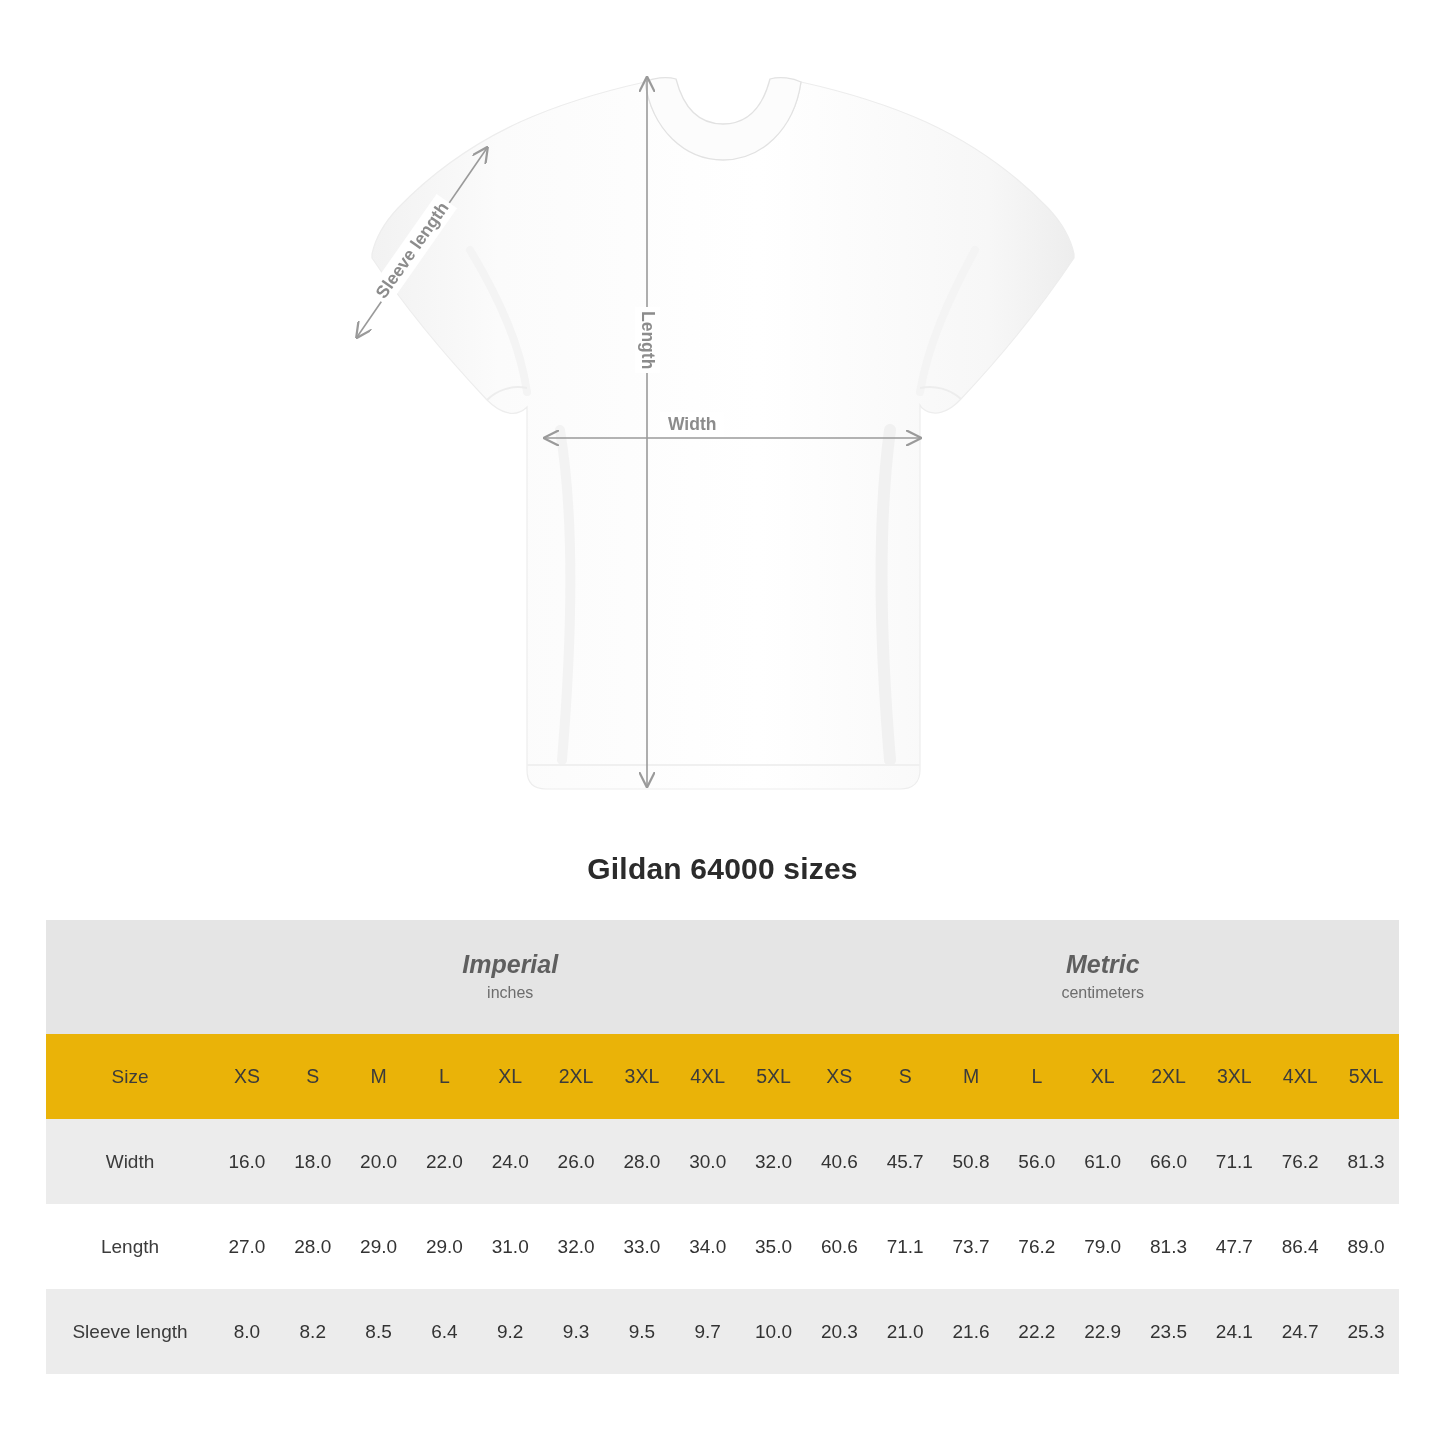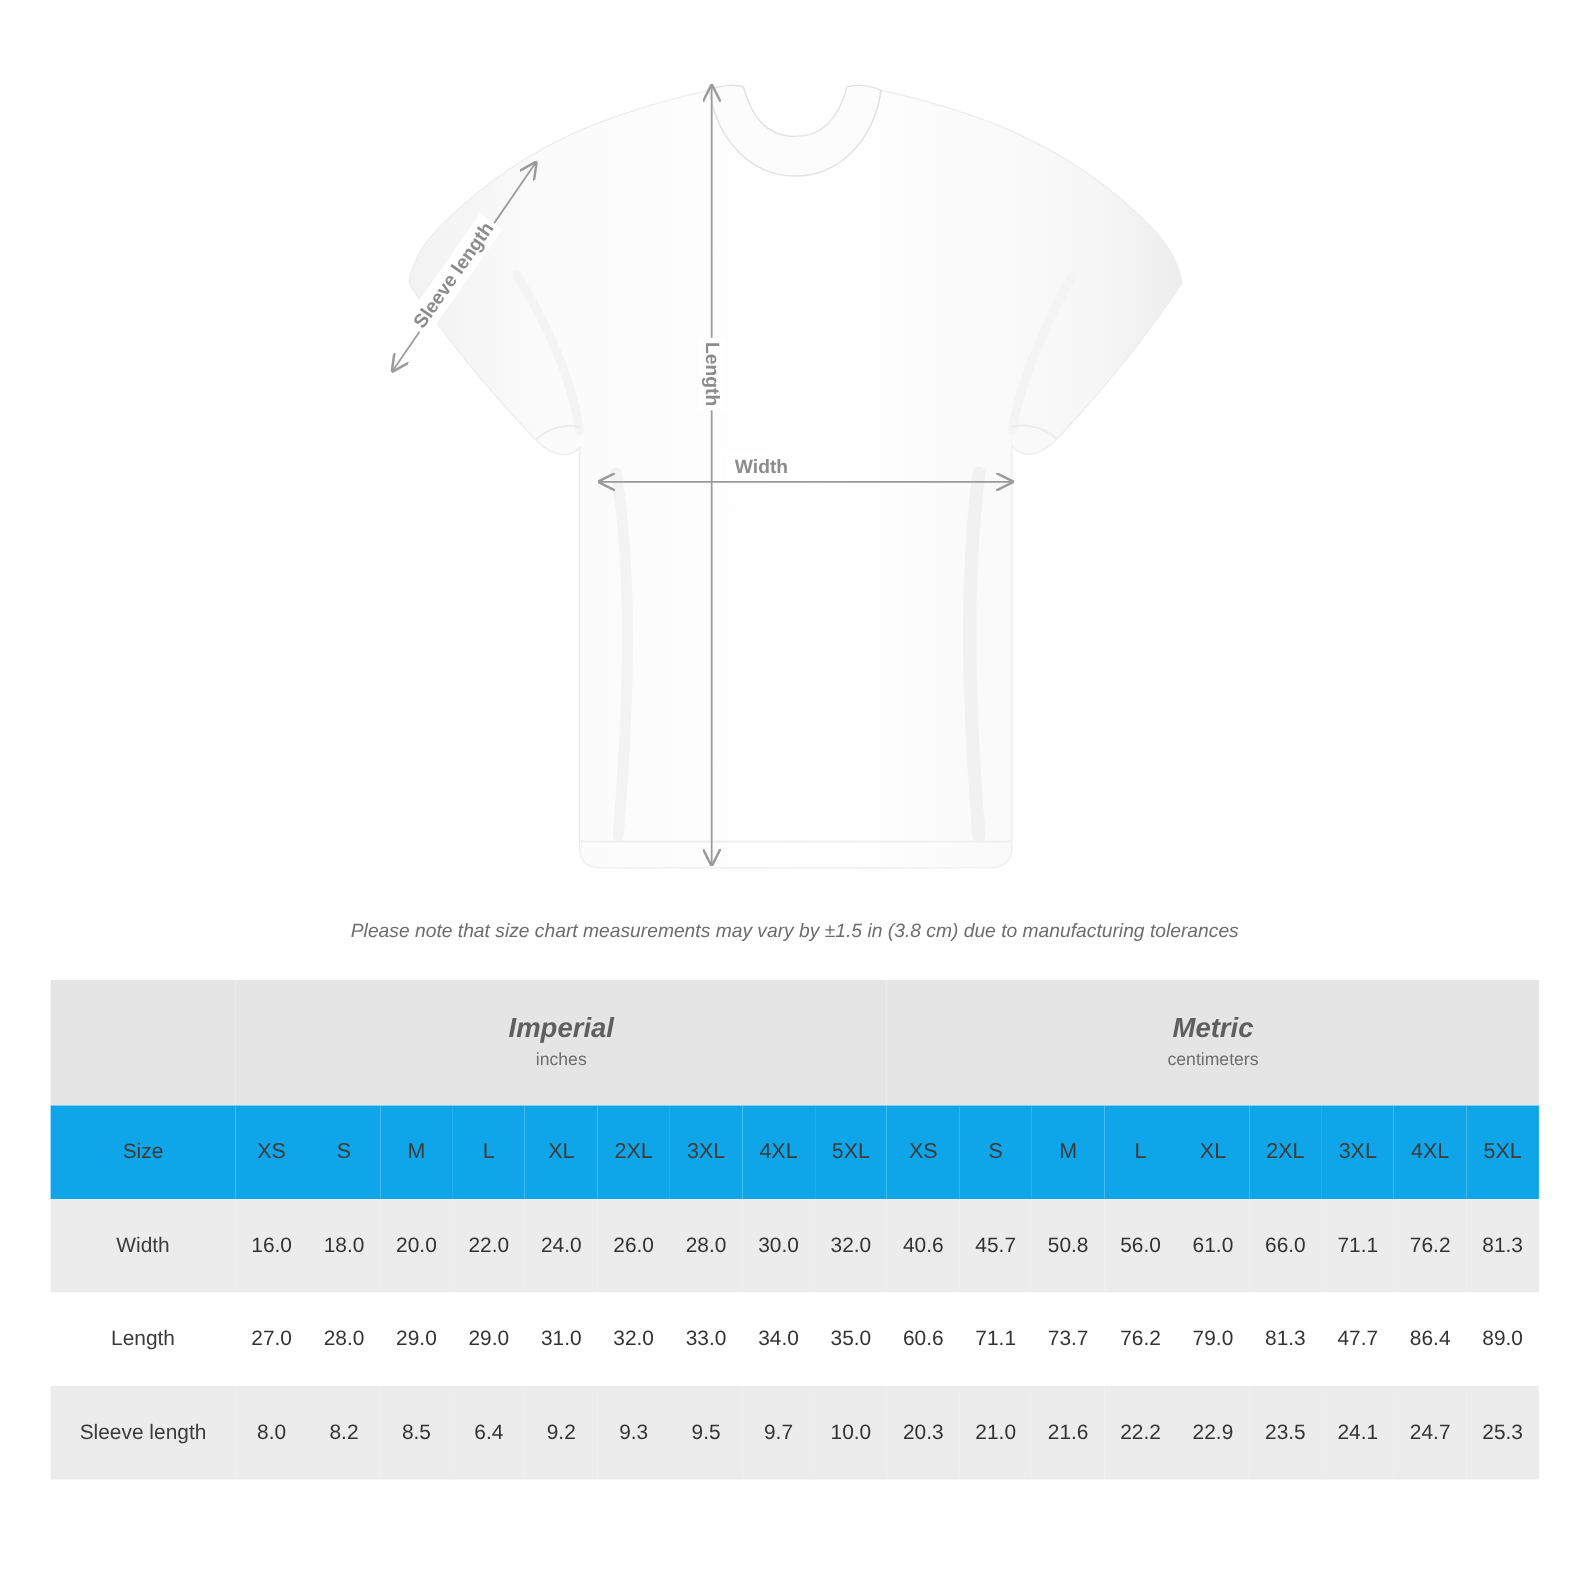--- a/index.html
+++ b/index.html
@@ -76,21 +76,21 @@
     font-weight: bold;
     color: #5f5f5f;
     line-height: 1.25;
   }
   .unit-sub {
     font-size: 16px;
     color: #6d6d6d;
     line-height: 1.6;
   }
   tr.row-size td {
-    background: #0ea5e9;
+    background: #eab308;
     height: 83px;
   }
   tr.row-alt td {
     background: #ececec;
     height: 83px;
   }
   tr.row-white td {
     background: #ffffff;
     height: 83px;
   }
@@ -193,21 +193,21 @@
 
     <div style="position:absolute; left:612px; top:285px; width:70px; height:110px; display:flex; align-items:center; justify-content:center;">
       <span style="font-size:17.5px; font-weight:bold; color:#8c8c8c; white-space:nowrap; writing-mode:vertical-rl; background:#ffffff; padding:4px 2px;">Length</span>
     </div>
 
     <div style="position:absolute; left:660px; top:412px; display:flex; align-items:center; justify-content:center;">
       <span style="font-size:17.5px; font-weight:bold; color:#8c8c8c; white-space:nowrap; background:#ffffff; padding:2px 8px;">Width</span>
     </div>
   </div>
 
-  <p class="chart-note">Please note that size chart measurements may vary by ±1.5 in (3.8 cm) due to manufacturing tolerances</p>
+  <h1 class="chart-title">Gildan 64000 sizes</h1>
 
   <div class="table-wrap">
     <table class="sizes">
       <colgroup>
         <col class="label-col">
         <col span="9">
         <col span="9">
       </colgroup>
       <tbody>
 

